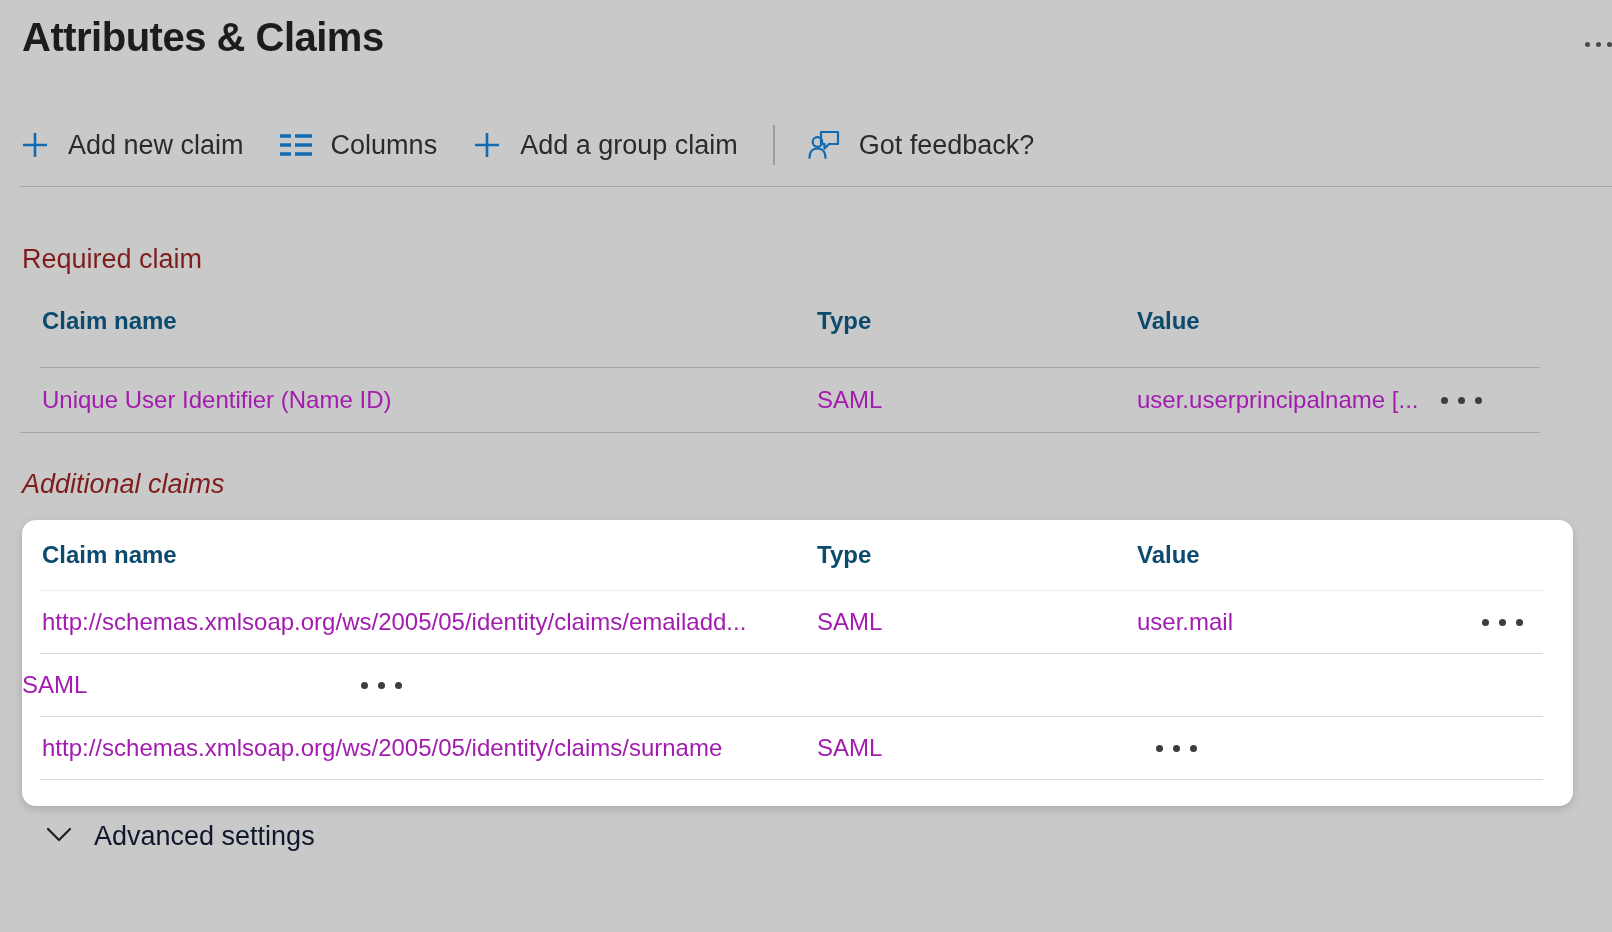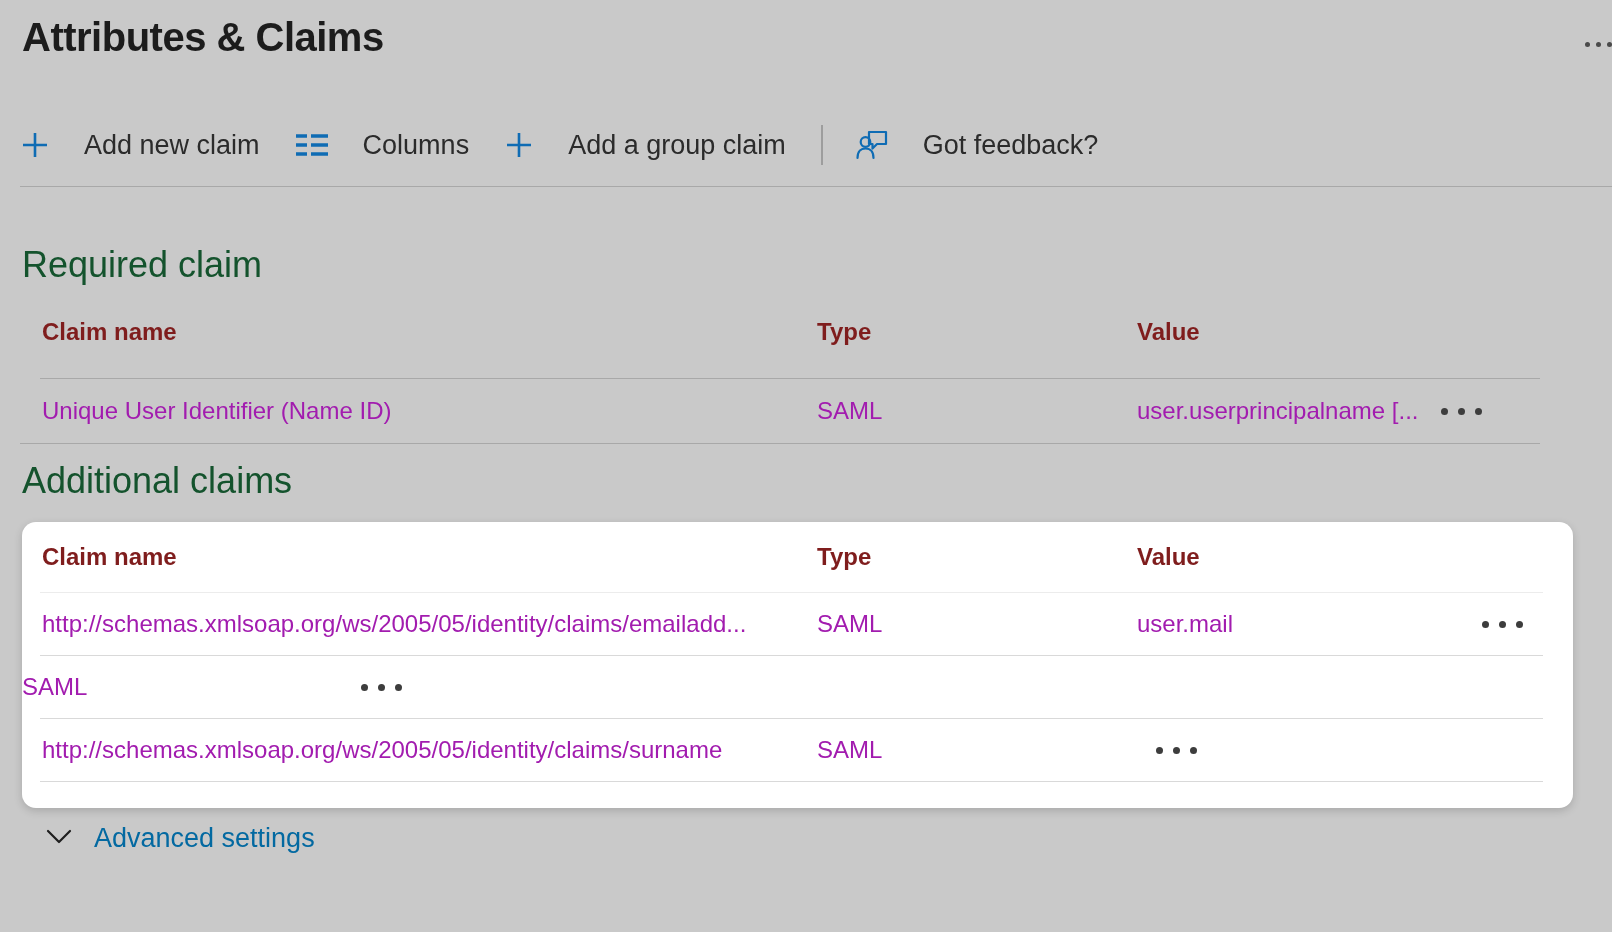--- a/index.html
+++ b/index.html
@@ -22,43 +22,43 @@
   .title-menu { display: flex; gap: 6px; margin: 14px 0 0 52px; cursor: pointer; }
   .title-menu .dot { width: 5px; height: 5px; border-radius: 50%; background: #4a4a4a; }
 
   
   .toolbar {
     display: flex; align-items: center;
     margin: 62px 0 0 20px; padding-bottom: 20px;
     border-bottom: 1px solid var(--divider-dark, #a9a9a9);
   }
   .tb-btn {
-    display: flex; align-items: center; gap: 34px;
+    display: flex; align-items: center; gap: 18px;
     background: none; border: none; cursor: pointer;
     font-family: inherit; font-size: 27px; color: var(--text-secondary, #2b2b2b);
     padding: 0; margin-right: 35px; height: 42px;
   }
   .tb-btn svg { display: block; }
   .v-divider { width: 2px; height: 40px; background: #9d9d9d; margin: 0 32px 0 0; }
 
   
   .section-heading {
-    font-size: 36px; font-weight: 400; color: #14532d; margin-left: 22px;
+    font-size: 27px; font-weight: 400; color: #7f1d1d; margin-left: 22px;
   }
   .section-heading.first { margin-top: 57px; }
-  .section-heading.second { margin-top: 16px; }
+  .section-heading.second { margin-top: 36px; font-style: italic; }
 
   
   .thead, .trow { display: flex; align-items: center; }
   .cell { white-space: nowrap; overflow: hidden; }
   .cell.name  { width: 797px; padding-left: 22px; }
   .cell.type  { width: 320px; }
   .cell.value { flex: 1; }
   .cell.menu  { display: flex; justify-content: flex-end; }
-  .th { font-weight: 700; font-size: 24px; color: #7f1d1d; }
+  .th { font-weight: 700; font-size: 24px; color: #0c4a6e; }
   .td { font-size: 24px; color: #a21caf; }
   .menu-btn { display: flex; gap: 10px; background: none; border: none; cursor: pointer; padding: 4px 0; }
   .menu-btn .dot { width: 7px; height: 7px; border-radius: 50%; background: #3d3d3d; }
 
   
   .required-table { margin-left: 20px; width: 1520px; }
   .required-table .thead { height: 92px; }
   .required-table .trow { height: 64px; }
   .required-table .hr-inset { height: 1px; background: #a8a8a8; margin-left: 20px; }
   .required-table .hr-full  { height: 1px; background: #a8a8a8; }
@@ -77,21 +77,21 @@
   .card .chr { height: 1px; background: #d9d9d9; margin: 0 30px 0 18px; }
   .card .chr.light { background: #ececec; }
   .card .cell.name { width: 795px; padding-left: 20px; }
   .card .cell.menu { padding-right: 50px; width: 110px; }
 
   
   .advanced {
     display: flex; align-items: center; gap: 22px;
     margin: 15px 0 0 46px; cursor: pointer;
   }
-  .advanced .label { font-size: 27px; color: #0369a1; }
+  .advanced .label { font-size: 27px; color: #0f172a; }
 
   .accent-stroke { stroke: var(--accent, #0f6cb4); }
 </style>
 </head>
 <body>
 
 <div class="title-row">
   <h1 class="page-title">Attributes &amp; Claims</h1>
   <div class="title-menu">
     <span class="dot"></span>

